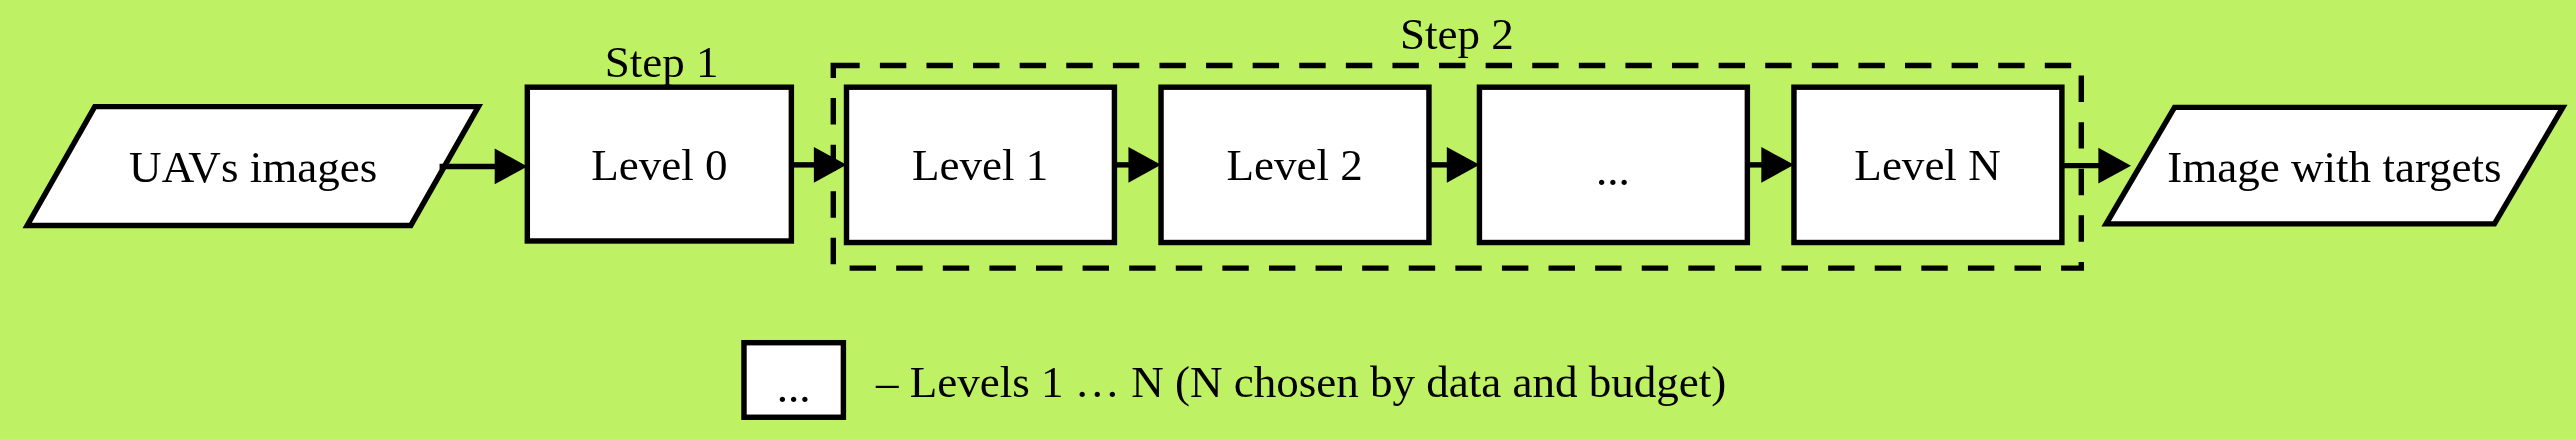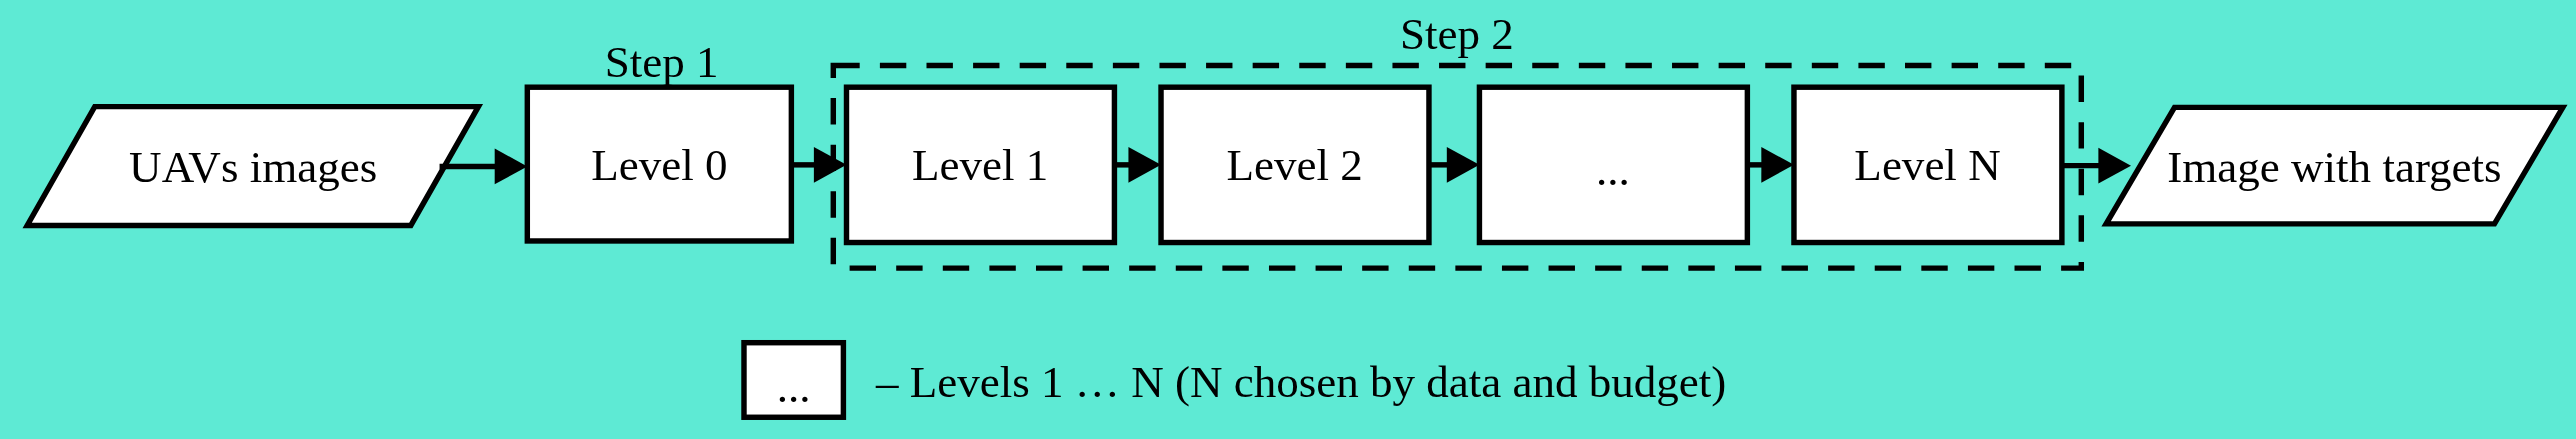--- a/index.html
+++ b/index.html
@@ -4,21 +4,21 @@
 <style>
   html, body {
     margin: 0;
     padding: 0;
     background: #ffffff;
   }
   .figure-wrap {
     position: relative;
     width: 2576px;
     height: 440px;
-    background: #5eead4;
+    background: #bef264;
     overflow: hidden;
   }
   svg {
     display: block;
   }
   .node-shape {
     fill: #ffffff;
     stroke: #000000;
     stroke-width: 7;
   }

